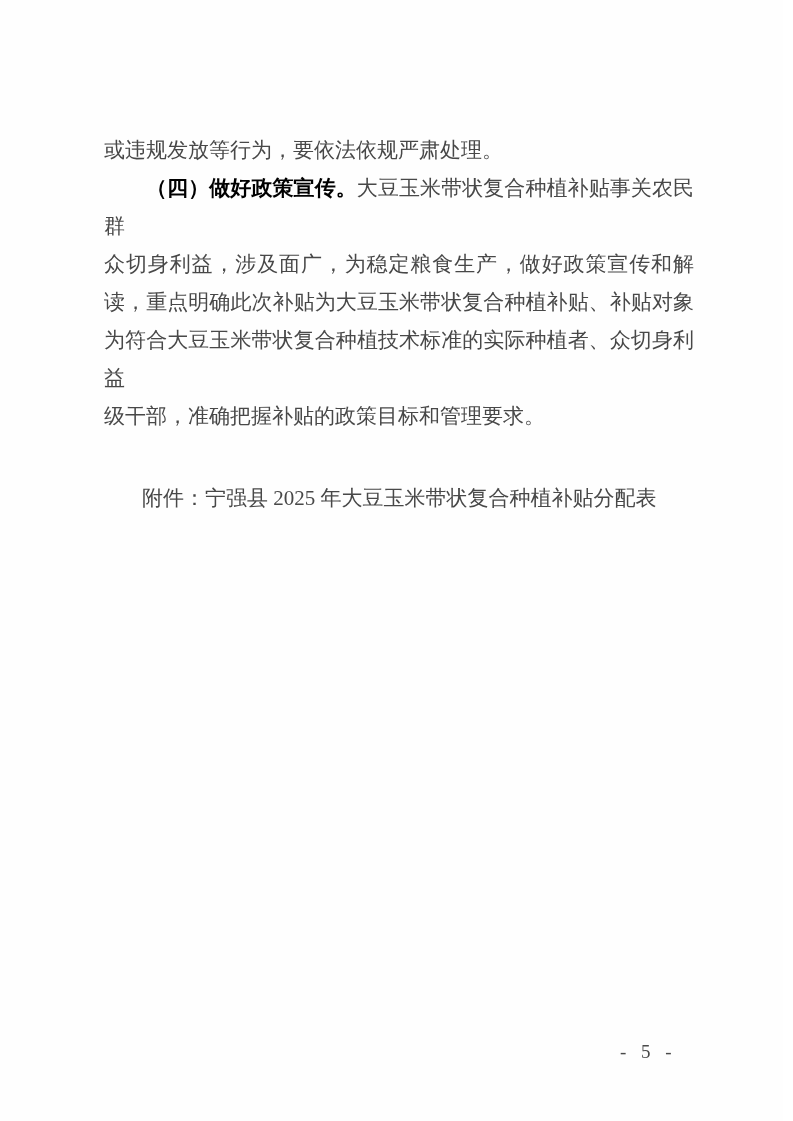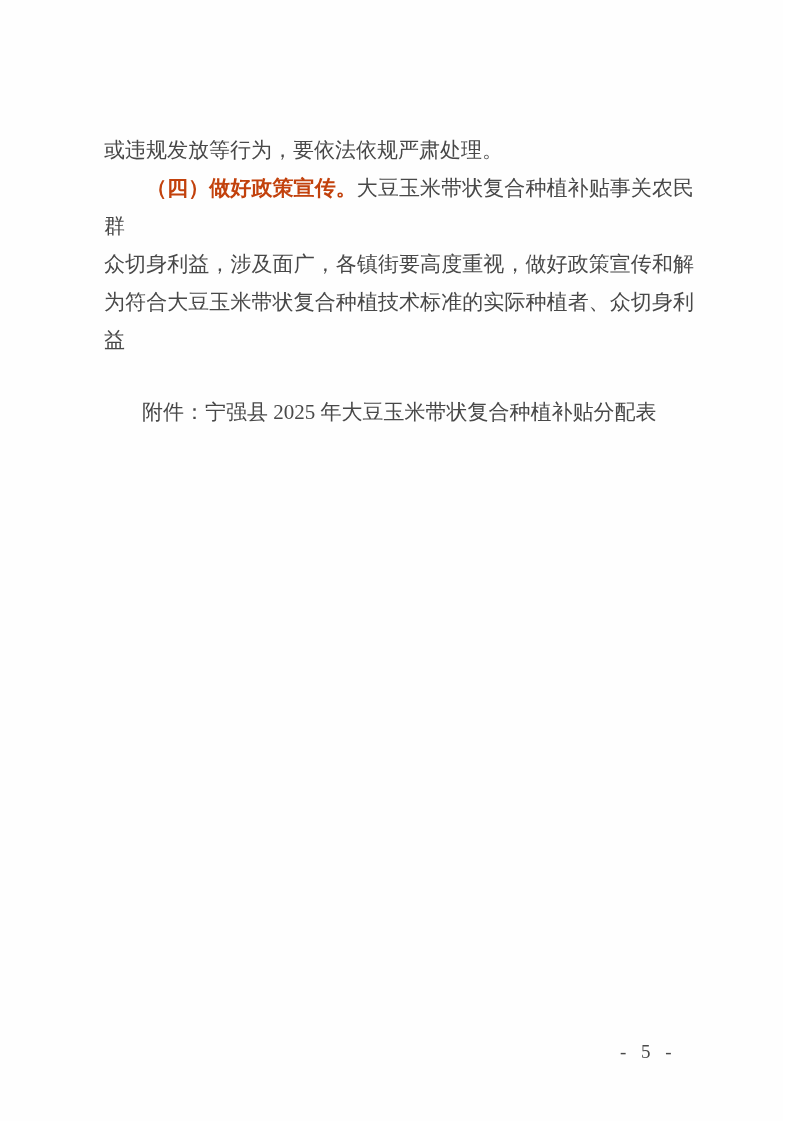--- a/index.html
+++ b/index.html
@@ -33,24 +33,24 @@
   }
   .justify {
     text-align: justify;
     text-align-last: justify;
   }
   .indent {
     text-indent: 2em;
   }
   .bold {
     font-weight: 700;
-    color: #c2410c;
+    color: #000000;
   }
   .attachment {
-    margin-top: 34px;
+    margin-top: 44px;
     padding-left: 38px;
     color: #484848;
   }
   .page-number {
     position: absolute;
     top: 1040px;
     left: 620px;
     font-size: 19px;
     line-height: 24px;
     color: #4a4a4a;
@@ -61,25 +61,27 @@
 </head>
 <body>
 
 <div class="page">
   <div class="doc-body">
 
     <div class="line">或违规发放等行为，要依法依规严肃处理。</div>
 
     <div class="line justify indent"><span class="bold">（四）做好政策宣传。</span><span>大豆玉米带状复合种植补贴事关农民群</span></div>
 
-    <div class="line justify">众切身利益，涉及面广，各镇街要高度重视，做好政策宣传和解</div>
+    <div class="line justify">众切身利益，涉及面广，为稳定粮食生产，做好政策宣传和解</div>
 
+    <div class="line justify">读，重点明确此次补贴为大豆玉米带状复合种植补贴、补贴对象</div>
 
     <div class="line justify">为符合大豆玉米带状复合种植技术标准的实际种植者、众切身利益</div>
 
 
+    <div class="line">级干部，准确把握补贴的政策目标和管理要求。</div>
 
     <div class="attachment"><span>附件：</span><span>宁强县 2025 年大豆玉米带状复合种植补贴分配表</span></div>
 
   </div>
 
   <div class="page-number">- 5 -</div>
 </div>
 
 </body></html>

